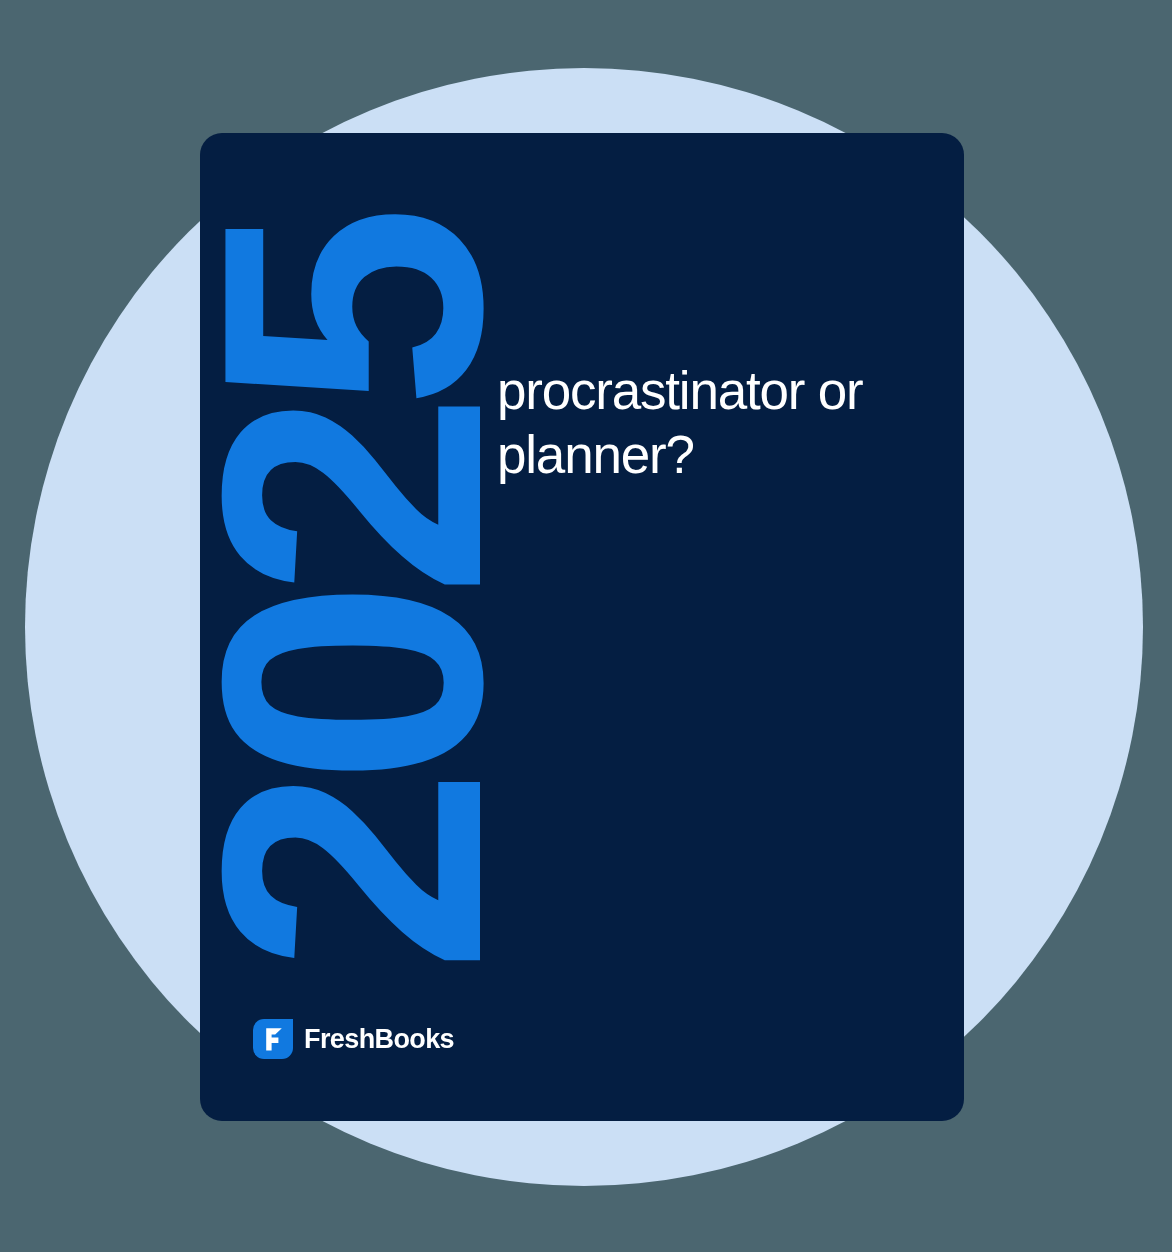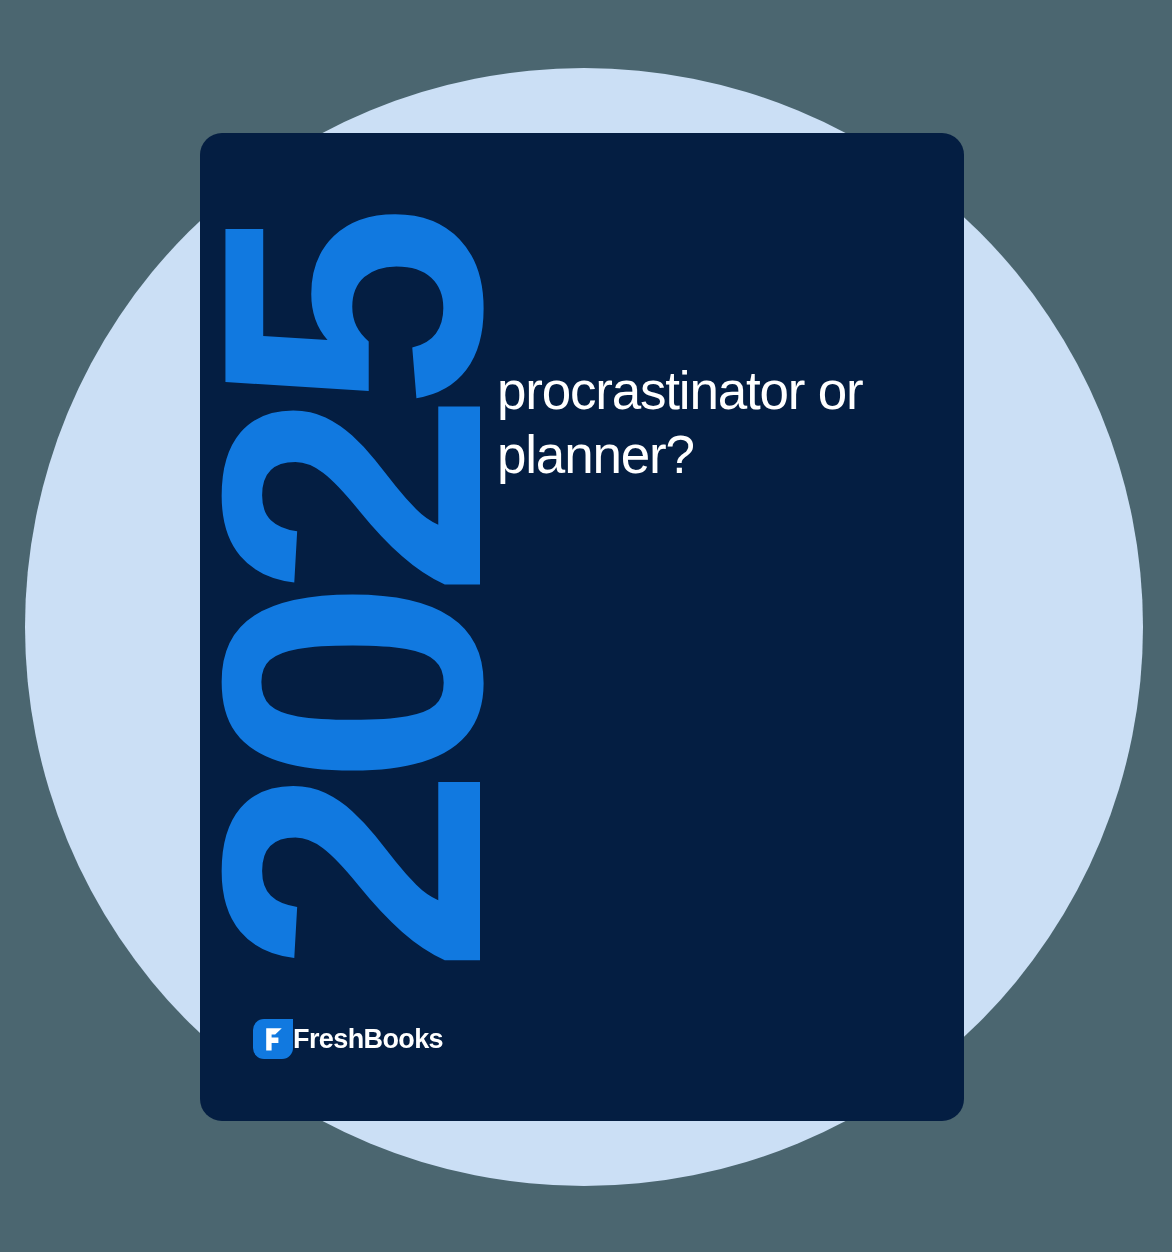--- a/index.html
+++ b/index.html
@@ -97,20 +97,21 @@
     color: #ffffff;
   }
 
   
   #logo-lockup {
     position: absolute;
     left: 53px;
     bottom: 62px;
     display: flex;
     align-items: center;
+    gap: 11px;
     text-align: right;
   }
   #logo-mark {
     width: 40px;
     height: 40px;
     display: block;
   }
   #logo-wordmark {
     font-family: "Liberation Sans", sans-serif;
     font-weight: 700;

